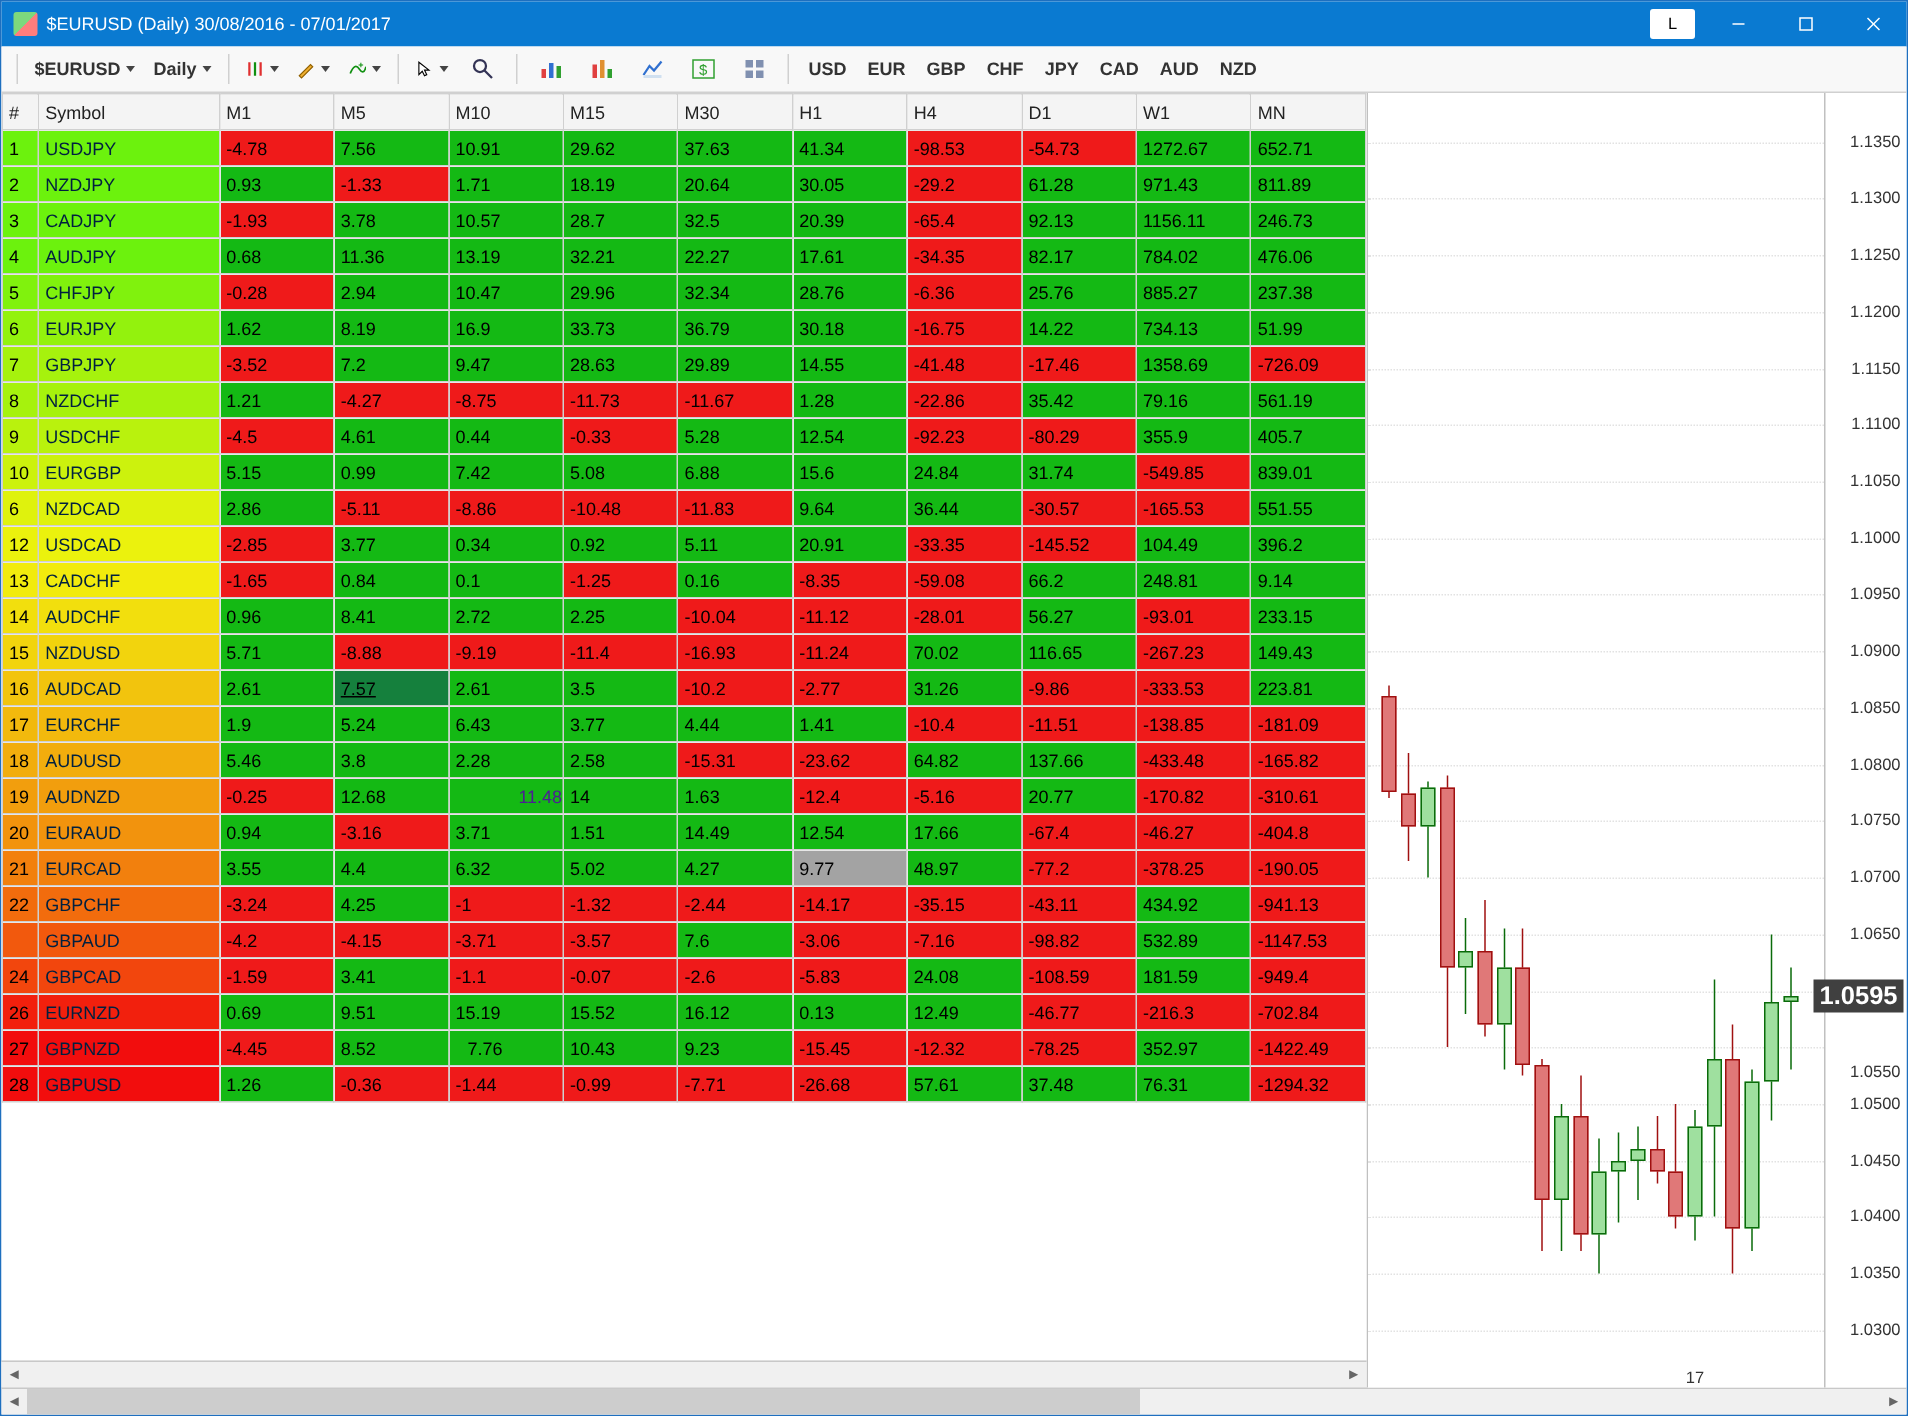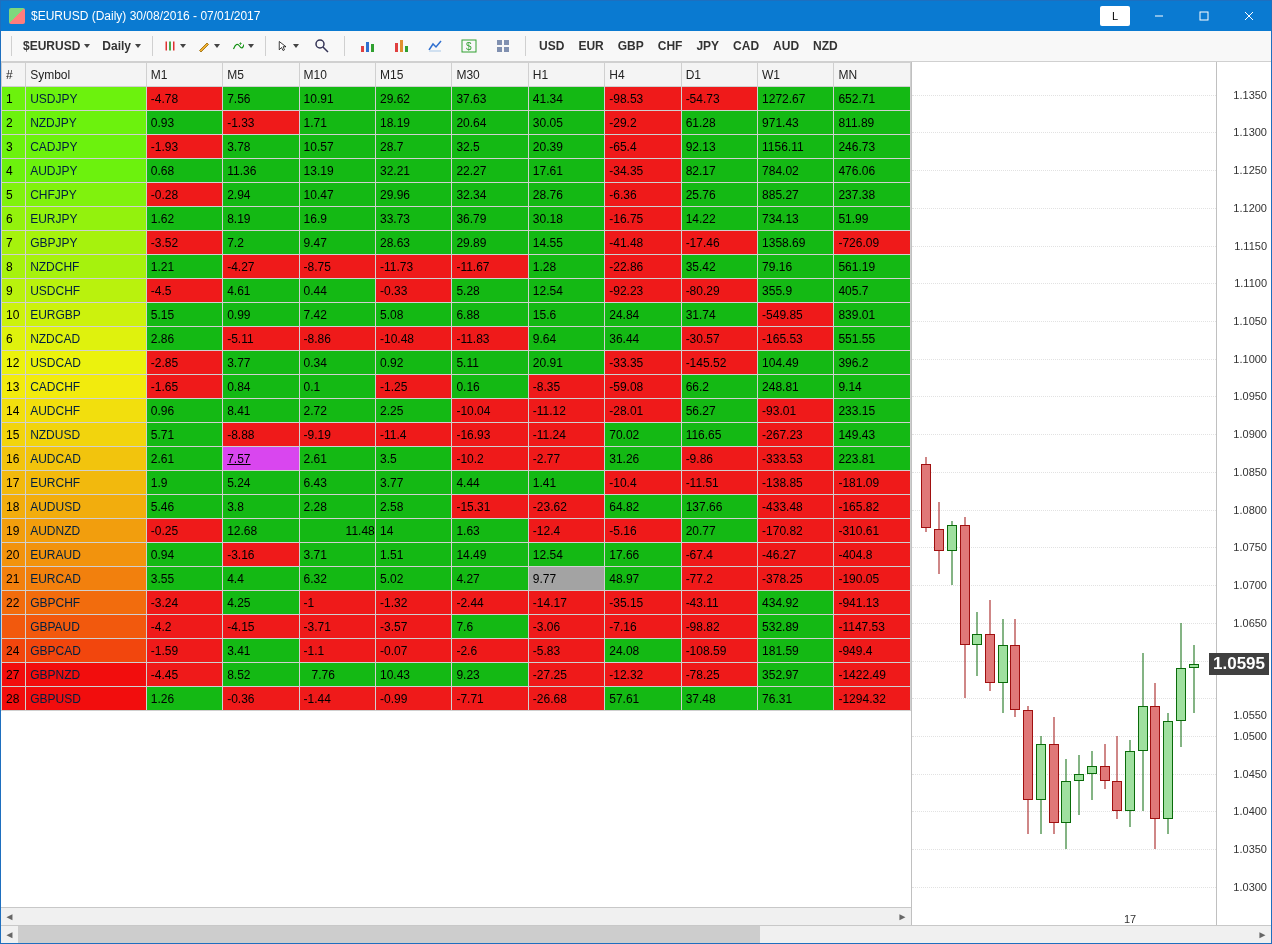--- a/index.html
+++ b/index.html
@@ -408,21 +408,21 @@
                 <td style="background: rgb(239, 26, 26); color: rgb(0, 0, 0);">-11.24</td>
                 <td style="background: rgb(20, 185, 20); color: rgb(0, 0, 0);">70.02</td>
                 <td style="background: rgb(20, 185, 20); color: rgb(0, 0, 0);">116.65</td>
                 <td style="background: rgb(239, 26, 26); color: rgb(0, 0, 0);">-267.23</td>
                 <td style="background: rgb(20, 185, 20); color: rgb(0, 0, 0);">149.43</td>
               </tr>
               <tr>
                 <td class="idx-cell" style="background: rgb(242, 196, 13);">16</td>
                 <td class="sym-cell" style="background: rgb(242, 196, 13);">AUDCAD</td>
                 <td style="background: rgb(20, 185, 20); color: rgb(0, 0, 0);">2.61</td>
-                <td style="background: #d946ef; color: rgb(0, 0, 0); text-decoration: underline;">7.57</td>
+                <td style="background: #15803d; color: rgb(0, 0, 0); text-decoration: underline;">7.57</td>
                 <td style="background: rgb(20, 185, 20); color: rgb(0, 0, 0);">2.61</td>
                 <td style="background: rgb(20, 185, 20); color: rgb(0, 0, 0);">3.5</td>
                 <td style="background: rgb(239, 26, 26); color: rgb(0, 0, 0);">-10.2</td>
                 <td style="background: rgb(239, 26, 26); color: rgb(0, 0, 0);">-2.77</td>
                 <td style="background: rgb(20, 185, 20); color: rgb(0, 0, 0);">31.26</td>
                 <td style="background: rgb(239, 26, 26); color: rgb(0, 0, 0);">-9.86</td>
                 <td style="background: rgb(239, 26, 26); color: rgb(0, 0, 0);">-333.53</td>
                 <td style="background: rgb(20, 185, 20); color: rgb(0, 0, 0);">223.81</td>
               </tr>
               <tr>
@@ -451,21 +451,21 @@
                 <td style="background: rgb(20, 185, 20); color: rgb(0, 0, 0);">64.82</td>
                 <td style="background: rgb(20, 185, 20); color: rgb(0, 0, 0);">137.66</td>
                 <td style="background: rgb(239, 26, 26); color: rgb(0, 0, 0);">-433.48</td>
                 <td style="background: rgb(239, 26, 26); color: rgb(0, 0, 0);">-165.82</td>
               </tr>
               <tr>
                 <td class="idx-cell" style="background: rgb(242, 158, 13);">19</td>
                 <td class="sym-cell" style="background: rgb(242, 158, 13);">AUDNZD</td>
                 <td style="background: rgb(239, 26, 26); color: rgb(0, 0, 0);">-0.25</td>
                 <td style="background: rgb(20, 185, 20); color: rgb(0, 0, 0);">12.68</td>
-                <td style="background: rgb(20, 185, 20); color: #000000; padding-left: 46px;">11.48</td>
+                <td style="background: rgb(20, 185, 20); color: #4c1d95; padding-left: 46px;">11.48</td>
                 <td style="background: rgb(20, 185, 20); color: rgb(0, 0, 0);">14</td>
                 <td style="background: rgb(20, 185, 20); color: rgb(0, 0, 0);">1.63</td>
                 <td style="background: rgb(239, 26, 26); color: rgb(0, 0, 0);">-12.4</td>
                 <td style="background: rgb(239, 26, 26); color: rgb(0, 0, 0);">-5.16</td>
                 <td style="background: rgb(20, 185, 20); color: rgb(0, 0, 0);">20.77</td>
                 <td style="background: rgb(239, 26, 26); color: rgb(0, 0, 0);">-170.82</td>
                 <td style="background: rgb(239, 26, 26); color: rgb(0, 0, 0);">-310.61</td>
               </tr>
               <tr>
                 <td class="idx-cell" style="background: rgb(242, 147, 13);">20</td>
@@ -531,28 +531,42 @@
                 <td style="background: rgb(239, 26, 26); color: rgb(0, 0, 0);">-1.1</td>
                 <td style="background: rgb(239, 26, 26); color: rgb(0, 0, 0);">-0.07</td>
                 <td style="background: rgb(239, 26, 26); color: rgb(0, 0, 0);">-2.6</td>
                 <td style="background: rgb(239, 26, 26); color: rgb(0, 0, 0);">-5.83</td>
                 <td style="background: rgb(20, 185, 20); color: rgb(0, 0, 0);">24.08</td>
                 <td style="background: rgb(239, 26, 26); color: rgb(0, 0, 0);">-108.59</td>
                 <td style="background: rgb(20, 185, 20); color: rgb(0, 0, 0);">181.59</td>
                 <td style="background: rgb(239, 26, 26); color: rgb(0, 0, 0);">-949.4</td>
               </tr>
               <tr>
+                <td class="idx-cell" style="background: rgb(242, 32, 13);">26</td>
+                <td class="sym-cell" style="background: rgb(242, 32, 13);">EURNZD</td>
+                <td style="background: rgb(20, 185, 20); color: rgb(0, 0, 0);">0.69</td>
+                <td style="background: rgb(20, 185, 20); color: rgb(0, 0, 0);">9.51</td>
+                <td style="background: rgb(20, 185, 20); color: rgb(0, 0, 0);">15.19</td>
+                <td style="background: rgb(20, 185, 20); color: rgb(0, 0, 0);">15.52</td>
+                <td style="background: rgb(20, 185, 20); color: rgb(0, 0, 0);">16.12</td>
+                <td style="background: rgb(20, 185, 20); color: rgb(0, 0, 0);">0.13</td>
+                <td style="background: rgb(20, 185, 20); color: rgb(0, 0, 0);">12.49</td>
+                <td style="background: rgb(239, 26, 26); color: rgb(0, 0, 0);">-46.77</td>
+                <td style="background: rgb(239, 26, 26); color: rgb(0, 0, 0);">-216.3</td>
+                <td style="background: rgb(239, 26, 26); color: rgb(0, 0, 0);">-702.84</td>
+              </tr>
+              <tr>
                 <td class="idx-cell" style="background: rgb(242, 13, 13);">27</td>
                 <td class="sym-cell" style="background: rgb(242, 13, 13);">GBPNZD</td>
                 <td style="background: rgb(239, 26, 26); color: rgb(0, 0, 0);">-4.45</td>
                 <td style="background: rgb(20, 185, 20); color: rgb(0, 0, 0);">8.52</td>
                 <td style="background: rgb(20, 185, 20); color: rgb(0, 0, 0); padding-left: 12px;">7.76</td>
                 <td style="background: rgb(20, 185, 20); color: rgb(0, 0, 0);">10.43</td>
                 <td style="background: rgb(20, 185, 20); color: rgb(0, 0, 0);">9.23</td>
-                <td style="background: rgb(239, 26, 26); color: rgb(0, 0, 0);">-27.25</td>
+                <td style="background: rgb(239, 26, 26); color: rgb(0, 0, 0);">-15.45</td>
                 <td style="background: rgb(239, 26, 26); color: rgb(0, 0, 0);">-12.32</td>
                 <td style="background: rgb(239, 26, 26); color: rgb(0, 0, 0);">-78.25</td>
                 <td style="background: rgb(20, 185, 20); color: rgb(0, 0, 0);">352.97</td>
                 <td style="background: rgb(239, 26, 26); color: rgb(0, 0, 0);">-1422.49</td>
               </tr>
               <tr>
                 <td class="idx-cell" style="background: rgb(242, 13, 13);">28</td>
                 <td class="sym-cell" style="background: rgb(242, 13, 13);">GBPUSD</td>
                 <td style="background: rgb(20, 185, 20); color: rgb(0, 0, 0);">1.26</td>
                 <td style="background: rgb(239, 26, 26); color: rgb(0, 0, 0);">-0.36</td>

